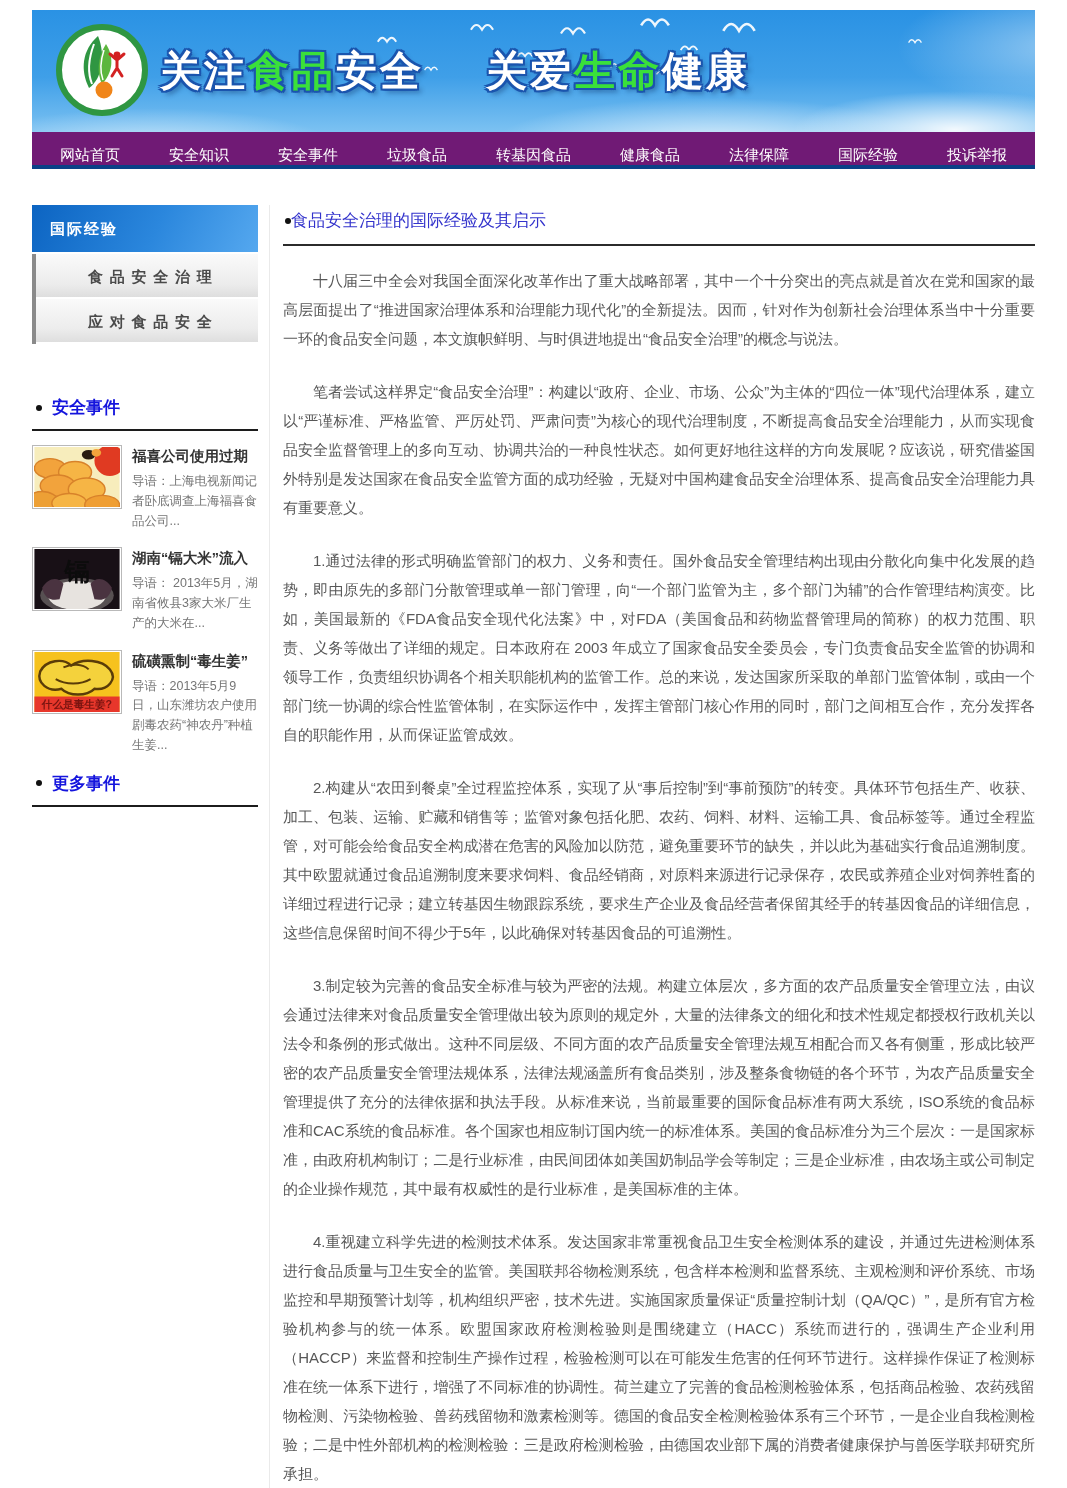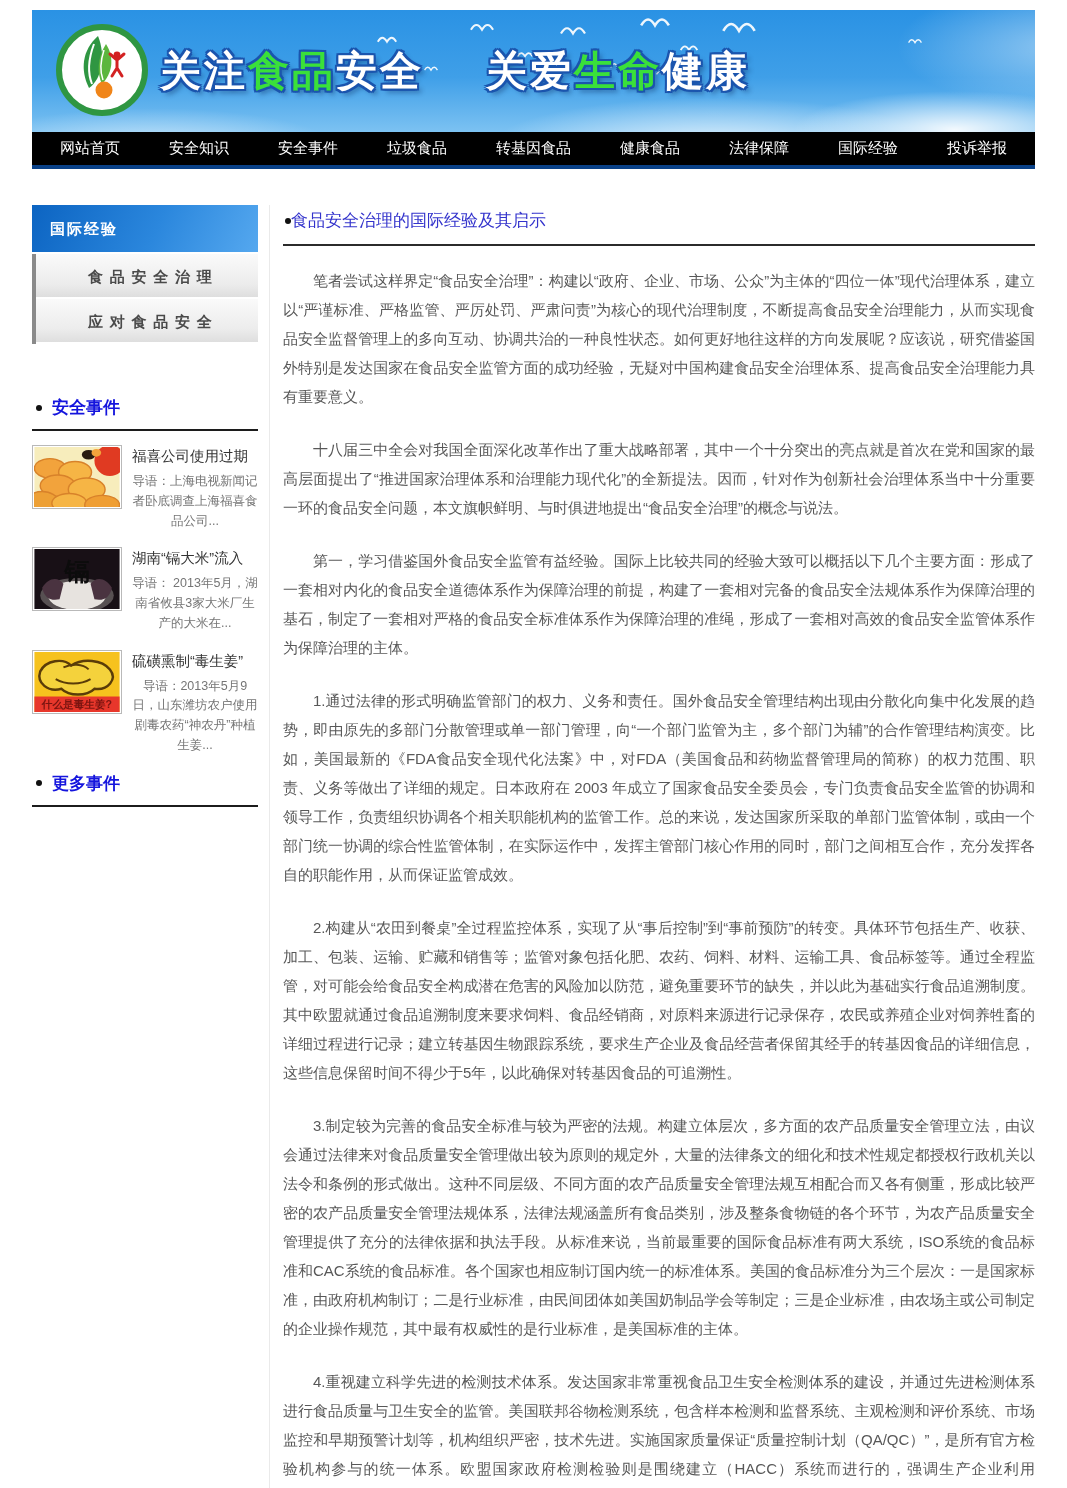--- a/index.html
+++ b/index.html
@@ -33,22 +33,22 @@
       2px 0 0 #1b55ae, -2px 0 0 #1b55ae, 0 2px 0 #1b55ae, 0 -2px 0 #1b55ae,
       2px 2px 0 #1b55ae, -2px -2px 0 #1b55ae, 2px -2px 0 #1b55ae, -2px 2px 0 #1b55ae,
       4px 4px 5px rgba(10,40,90,.45);
   }
   .banner-title .green { color: #3ae03a; }
   .banner-title .gap { display: inline-block; width: 62px; }
   .dove { position: absolute; opacity: .92; }
 
   
   .nav {
-    display: flex; justify-content: space-between; align-items: center;
-    background: #000000; height: 37px; padding: 0 28px;
+    display: flex; justify-content: space-between; align-items: flex-end;
+    background: #701a75; height: 37px; padding: 0 28px;
     border-bottom: 4px solid #0a4187;
   }
   .nav-item { color: #fff; font-size: 15px; cursor: pointer; text-decoration: none; }
 
   
   .content { display: flex; margin-top: 36px; }
   .sidebar { width: 238px; border-right: 1px solid #eaeaea; padding-right: 11px; flex: none; }
   .main { flex: 1; padding-left: 13px; }
 
   
@@ -74,22 +74,22 @@
   .side-heading.more { margin-top: 14px; }
   .bullet-dot { width: 6px; height: 6px; border-radius: 50%; background: #111; flex: none; }
   .news-list { margin-top: 14px; }
   .news-item { display: flex; margin-bottom: 16px; }
   .news-thumb {
     flex: none; width: 90px; height: 64px;
     border: 1px solid #b9b9b9; background: #fff; padding: 1px; cursor: pointer;
   }
   .news-thumb svg { display: block; width: 100%; height: 100%; }
   .news-body { margin-left: 10px; min-width: 0; }
-  .news-title { font-size: 14.5px; font-weight: normal; color: #333; margin: 2px 0 6px; cursor: pointer; }
-  .news-desc { font-size: 12.5px; color: #757575; line-height: 1.58; text-align: center; }
+  .news-title { font-size: 14.5px; font-weight: bold; color: #333; margin: 2px 0 6px; cursor: pointer; }
+  .news-desc { font-size: 12.5px; color: #757575; line-height: 1.58; }
 
   
   .article-title-row {
     display: flex; align-items: center; gap: 0;
     padding: 4px 0 12px 2px; border-bottom: 2px solid #2b2b2b;
   }
   .article-title { font-size: 17px; color: #3333cc; }
   .article-body { margin-top: 20px; }
   .article-body p {
     font-size: 15px; color: #585858; line-height: 29px;
@@ -242,23 +242,22 @@
         <span>更多事件</span>
       </div>
     </div>
 
     <div class="main">
       <div class="article-title-row">
         <span class="bullet-dot"></span>
         <span class="article-title">食品安全治理的国际经验及其启示</span>
       </div>
       <div class="article-body">
+        <p>十八届三中全会对我国全面深化改革作出了重大战略部署，其中一个十分突出的亮点就是首次在党和国家的最高层面提出了“推进国家治理体系和治理能力现代化”的全新提法。因而，针对作为创新社会治理体系当中十分重要一环的食品安全问题，本文旗帜鲜明、与时俱进地提出“食品安全治理”的概念与说法。</p>
         <p>笔者尝试这样界定“食品安全治理”：构建以“政府、企业、市场、公众”为主体的“四位一体”现代治理体系，建立以“严谨标准、严格监管、严厉处罚、严肃问责”为核心的现代治理制度，不断提高食品安全治理能力，从而实现食品安全监督管理上的多向互动、协调共治的一种良性状态。如何更好地往这样的方向发展呢？应该说，研究借鉴国外特别是发达国家在食品安全监管方面的成功经验，无疑对中国构建食品安全治理体系、提高食品安全治理能力具有重要意义。</p>
-        <p>十八届三中全会对我国全面深化改革作出了重大战略部署，其中一个十分突出的亮点就是首次在党和国家的最高层面提出了“推进国家治理体系和治理能力现代化”的全新提法。因而，针对作为创新社会治理体系当中十分重要一环的食品安全问题，本文旗帜鲜明、与时俱进地提出“食品安全治理”的概念与说法。</p>
-        <p>第一，学习借鉴国外食品安全监管有益经验。国际上比较共同的经验大致可以概括以下几个主要方面：形成了一套相对内化的食品安全道德体系作为保障治理的前提，构建了一套相对完备的食品安全法规体系作为保障治理的基石，制定了一套相对严格的食品安全标准体系作为保障治理的准绳，形成了一套相对高效的食品安全监管体系作为保障治理的主体。</p>
         <p>1.通过法律的形式明确监管部门的权力、义务和责任。国外食品安全管理结构出现由分散化向集中化发展的趋势，即由原先的多部门分散管理或单一部门管理，向“一个部门监管为主，多个部门为辅”的合作管理结构演变。比如，美国最新的《FDA食品安全现代化法案》中，对FDA（美国食品和药物监督管理局的简称）的权力范围、职责、义务等做出了详细的规定。日本政府在 2003 年成立了国家食品安全委员会，专门负责食品安全监管的协调和领导工作，负责组织协调各个相关职能机构的监管工作。总的来说，发达国家所采取的单部门监管体制，或由一个部门统一协调的综合性监管体制，在实际运作中，发挥主管部门核心作用的同时，部门之间相互合作，充分发挥各自的职能作用，从而保证监管成效。</p>
         <p>2.构建从“农田到餐桌”全过程监控体系，实现了从“事后控制”到“事前预防”的转变。具体环节包括生产、收获、加工、包装、运输、贮藏和销售等；监管对象包括化肥、农药、饲料、材料、运输工具、食品标签等。通过全程监管，对可能会给食品安全构成潜在危害的风险加以防范，避免重要环节的缺失，并以此为基础实行食品追溯制度。其中欧盟就通过食品追溯制度来要求饲料、食品经销商，对原料来源进行记录保存，农民或养殖企业对饲养牲畜的详细过程进行记录；建立转基因生物跟踪系统，要求生产企业及食品经营者保留其经手的转基因食品的详细信息，这些信息保留时间不得少于5年，以此确保对转基因食品的可追溯性。</p>
         <p>3.制定较为完善的食品安全标准与较为严密的法规。构建立体层次，多方面的农产品质量安全管理立法，由议会通过法律来对食品质量安全管理做出较为原则的规定外，大量的法律条文的细化和技术性规定都授权行政机关以法令和条例的形式做出。这种不同层级、不同方面的农产品质量安全管理法规互相配合而又各有侧重，形成比较严密的农产品质量安全管理法规体系，法律法规涵盖所有食品类别，涉及整条食物链的各个环节，为农产品质量安全管理提供了充分的法律依据和执法手段。从标准来说，当前最重要的国际食品标准有两大系统，ISO系统的食品标准和CAC系统的食品标准。各个国家也相应制订国内统一的标准体系。美国的食品标准分为三个层次：一是国家标准，由政府机构制订；二是行业标准，由民间团体如美国奶制品学会等制定；三是企业标准，由农场主或公司制定的企业操作规范，其中最有权威性的是行业标准，是美国标准的主体。</p>
         <p>4.重视建立科学先进的检测技术体系。发达国家非常重视食品卫生安全检测体系的建设，并通过先进检测体系进行食品质量与卫生安全的监管。美国联邦谷物检测系统，包含样本检测和监督系统、主观检测和评价系统、市场监控和早期预警计划等，机构组织严密，技术先进。实施国家质量保证“质量控制计划（QA/QC）”，是所有官方检验机构参与的统一体系。欧盟国家政府检测检验则是围绕建立（HACC）系统而进行的，强调生产企业利用（HACCP）来监督和控制生产操作过程，检验检测可以在可能发生危害的任何环节进行。这样操作保证了检测标准在统一体系下进行，增强了不同标准的协调性。荷兰建立了完善的食品检测检验体系，包括商品检验、农药残留物检测、污染物检验、兽药残留物和激素检测等。德国的食品安全检测检验体系有三个环节，一是企业自我检测检验；二是中性外部机构的检测检验：三是政府检测检验，由德国农业部下属的消费者健康保护与兽医学联邦研究所承担。</p>
 
       </div>
     </div>
   </div>
 
 </div>

